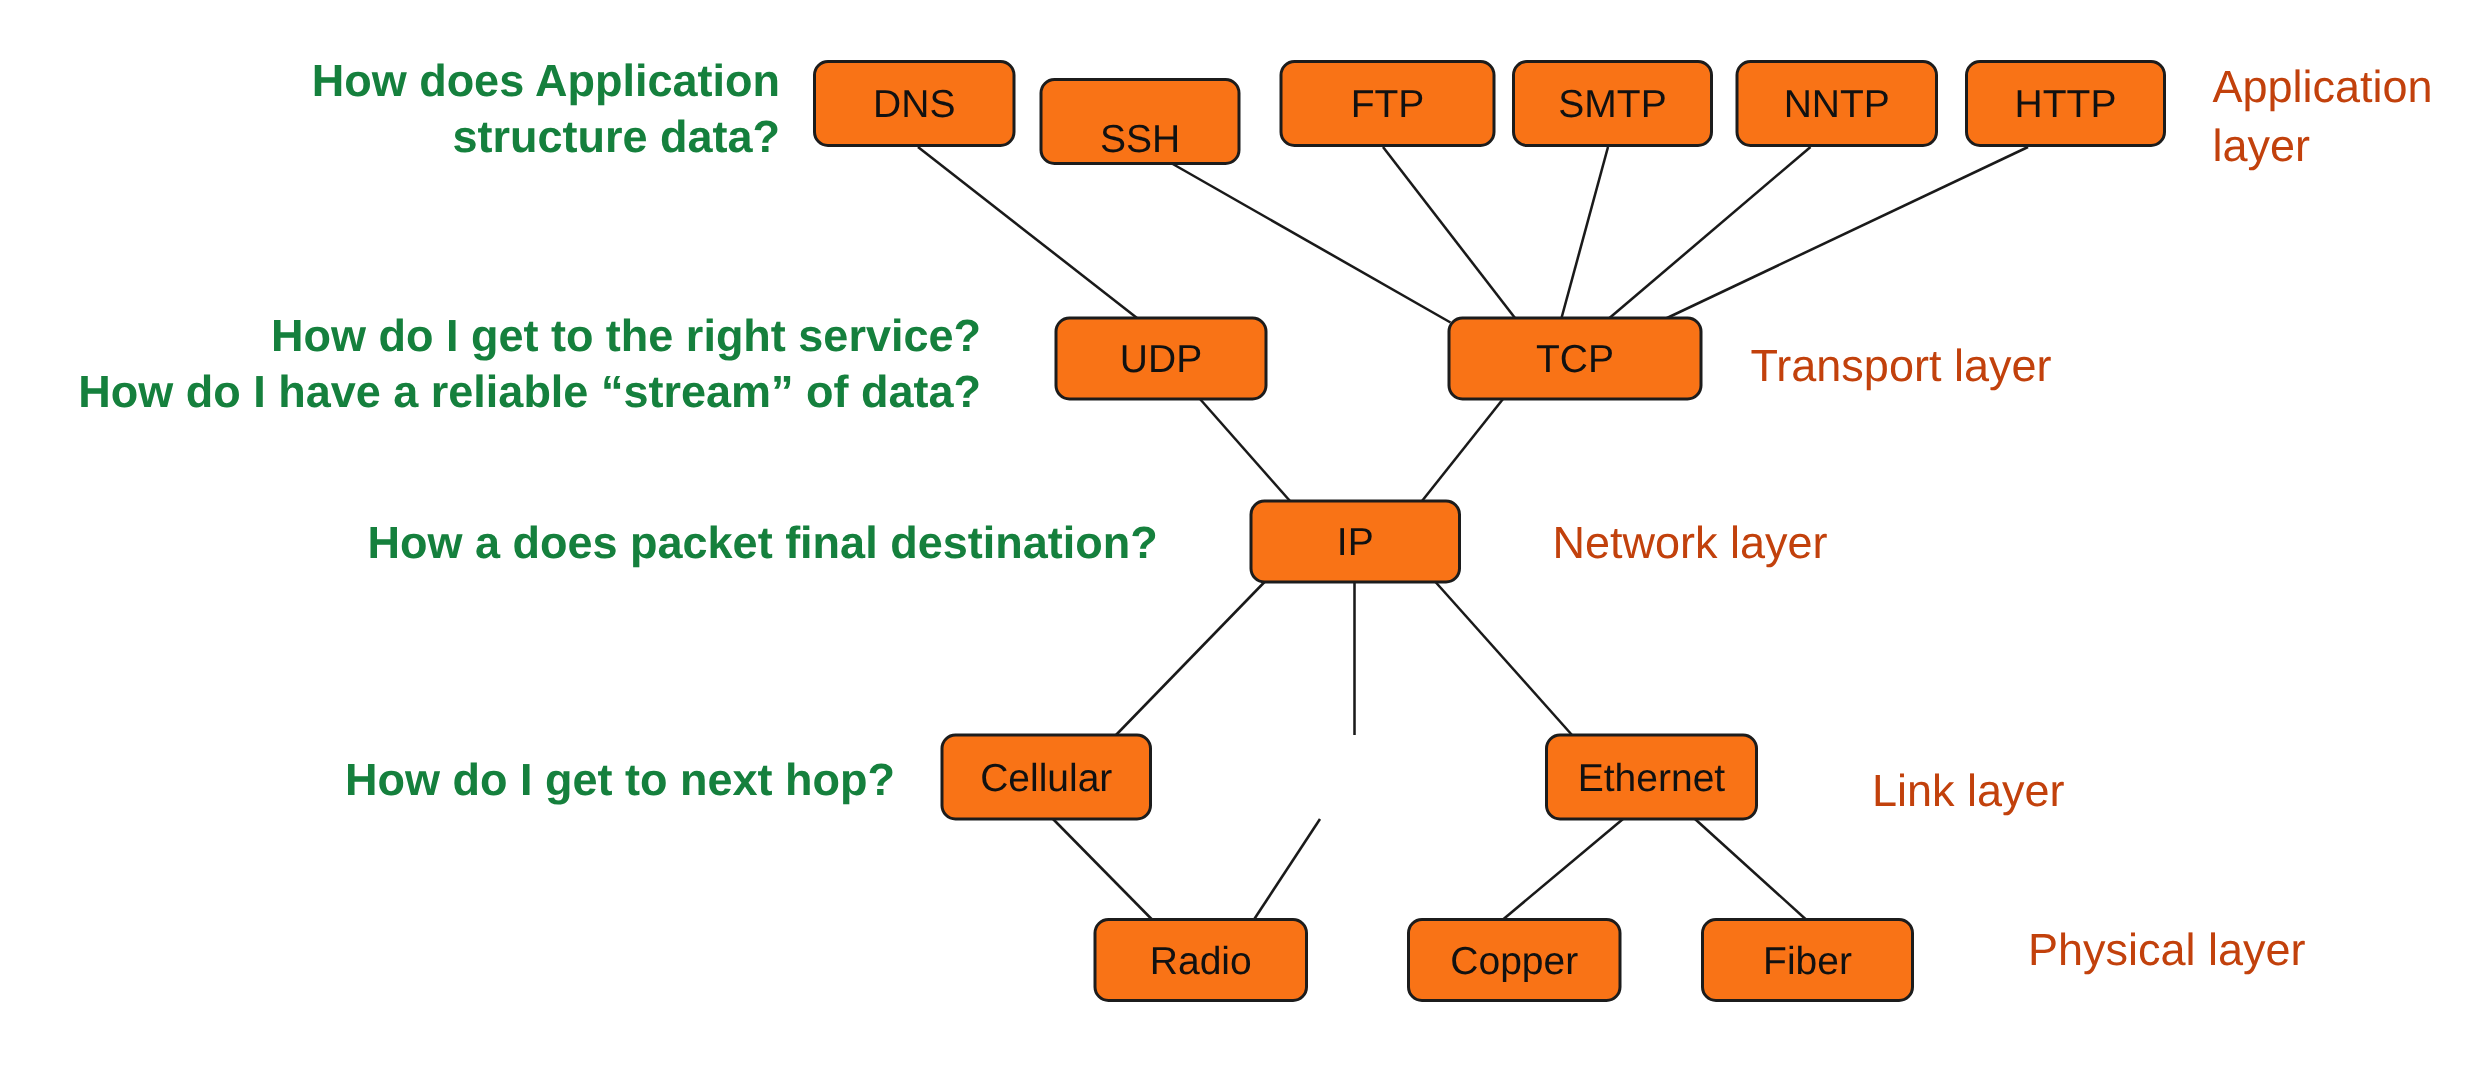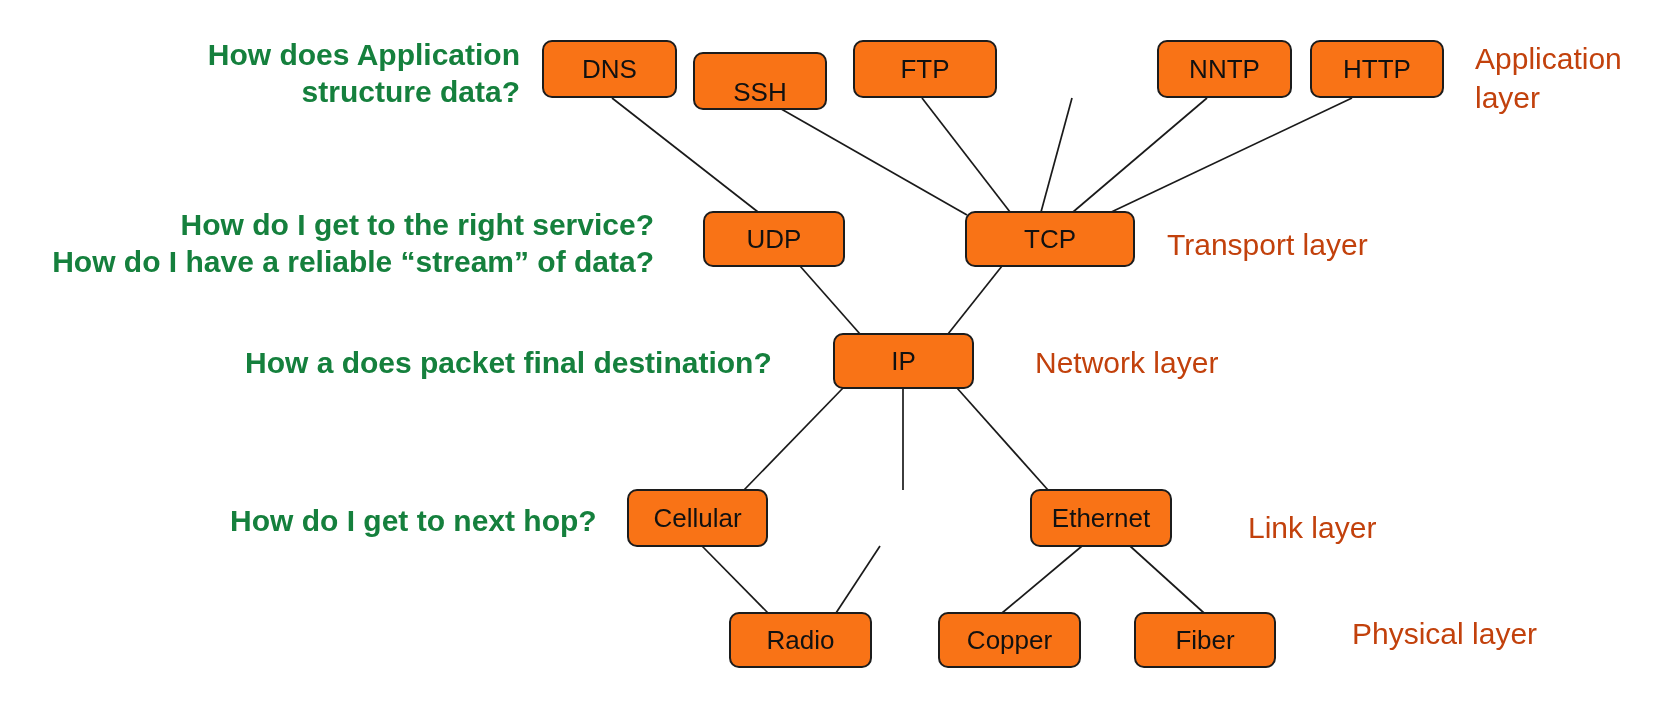--- a/index.html
+++ b/index.html
@@ -78,20 +78,23 @@
 
   <div class="node" style="left:542px;top:40px;width:135px;height:58px;">
     <span>DNS</span>
   </div>
   <div class="node" style="left:693px;top:52px;width:134px;height:58px;align-items:flex-end;">
     <span>SSH</span>
   </div>
   <div class="node" style="left:853px;top:40px;width:144px;height:58px;">
     <span>FTP</span>
   </div>
+  <div class="node" style="left:1008px;top:40px;width:134px;height:58px;">
+    <span>SMTP</span>
+  </div>
   <div class="node" style="left:1157px;top:40px;width:135px;height:58px;">
     <span>NNTP</span>
   </div>
   <div class="node" style="left:1310px;top:40px;width:134px;height:58px;">
     <span>HTTP</span>
   </div>
 
   <div class="node" style="left:703px;top:211px;width:142px;height:56px;">
     <span>UDP</span>
   </div>

